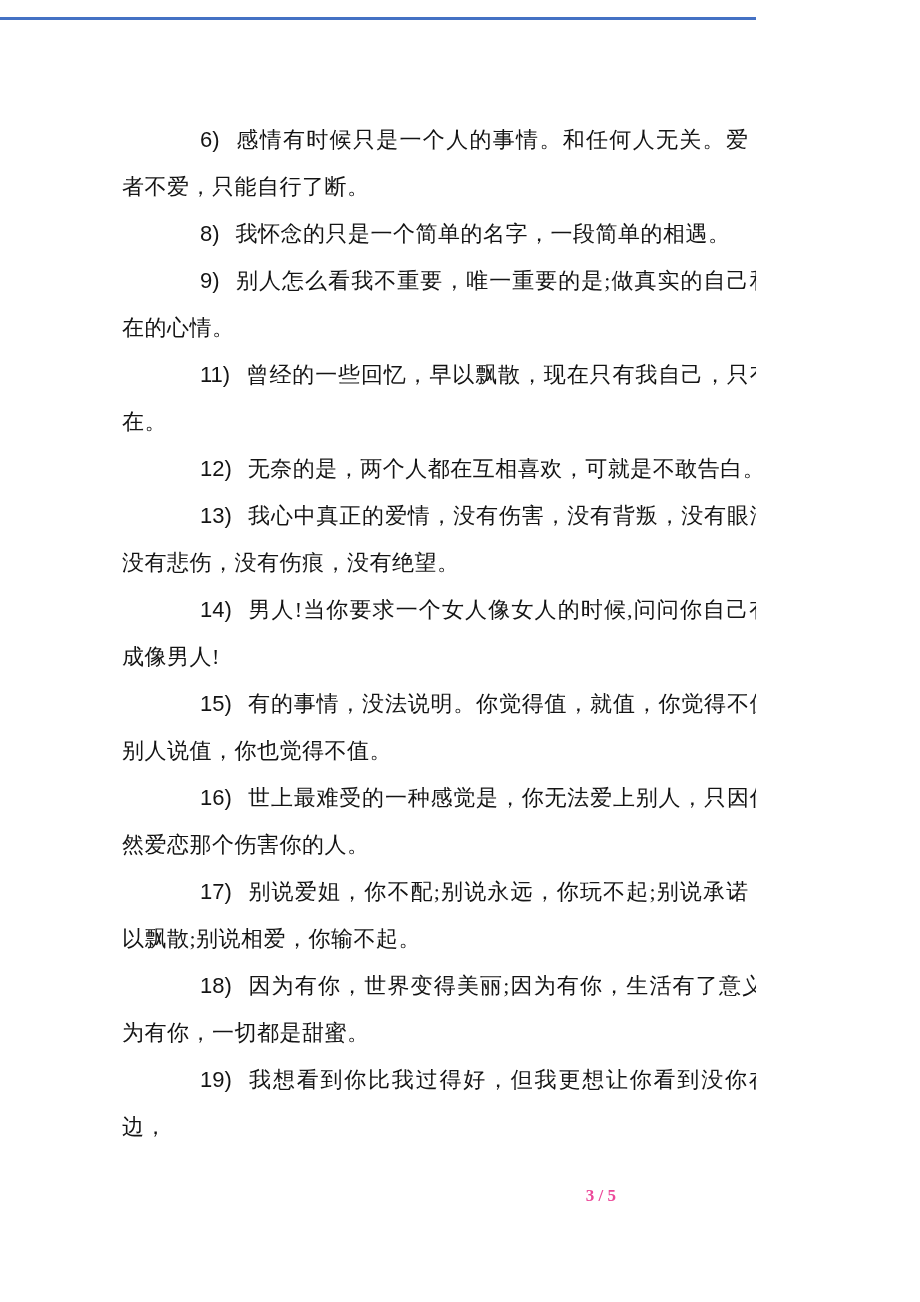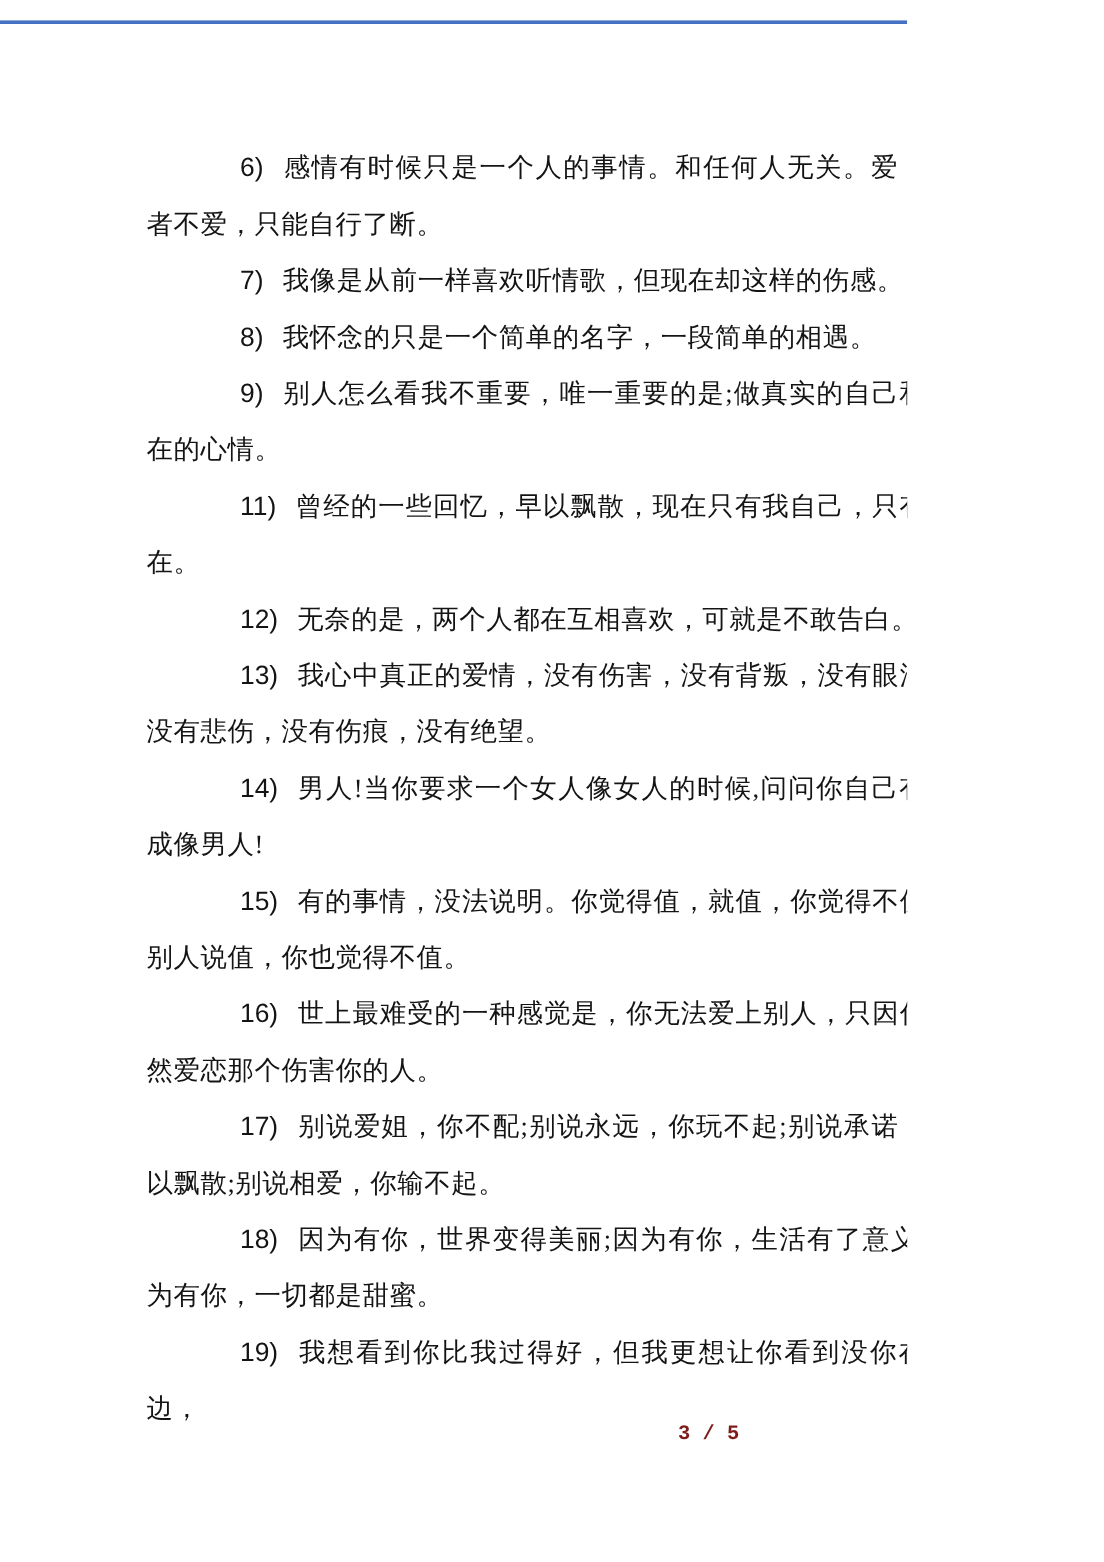--- a/index.html
+++ b/index.html
@@ -40,38 +40,35 @@
   }
   .num {
     font-family: "Liberation Sans", "DejaVu Sans", sans-serif;
     margin-right: 16px;
     letter-spacing: 0;
   }
   .footer {
     position: absolute;
     top: 1186px;
     right: 140px;
-    font-family: Liberation Mono, monospace;
+    font-family: Liberation Serif, serif;
     font-weight: bold;
     font-size: 17px;
-    color: #7f1d1d;
+    color: #ec4899;
   }
 </style>
 </head>
 <body>
 
 <div class="page">
   <div class="header-rule"></div>
 
   <div class="content">
     <p>
       <span class="num">6)</span><span>感情有时候只是一个人的事情。和任何人无关。爱，或者不爱，只能自行了断。</span>
-    </p>
-    <p>
-      <span class="num">7)</span><span>我像是从前一样喜欢听情歌，但现在却这样的伤感。</span>
     </p>
     <p>
       <span class="num">8)</span><span>我怀念的只是一个简单的名字，一段简单的相遇。</span>
     </p>
     <p>
       <span class="num">9)</span><span>别人怎么看我不重要，唯一重要的是;做真实的自己和现在的心情。</span>
     </p>
     <p>
       <span class="num">11)</span><span>曾经的一些回忆，早以飘散，现在只有我自己，只有现在。</span>
     </p>

